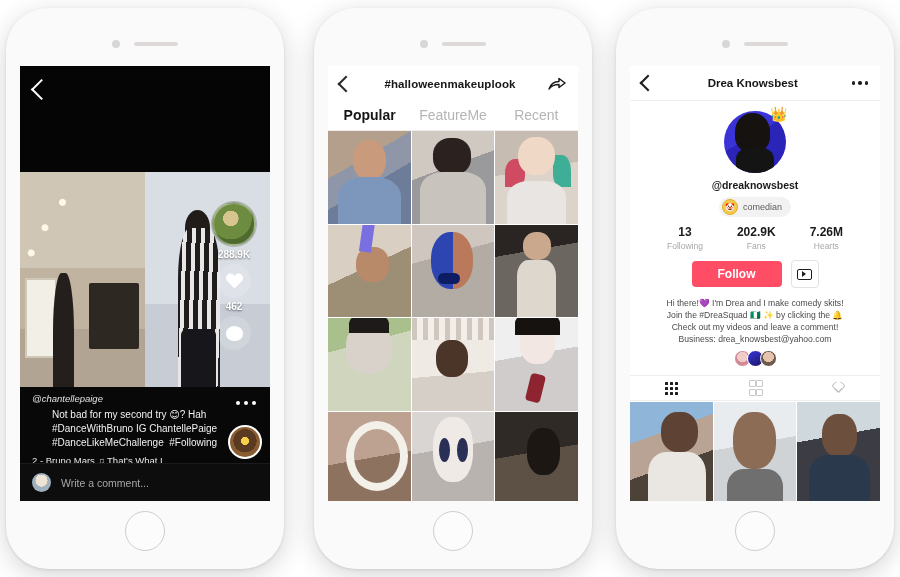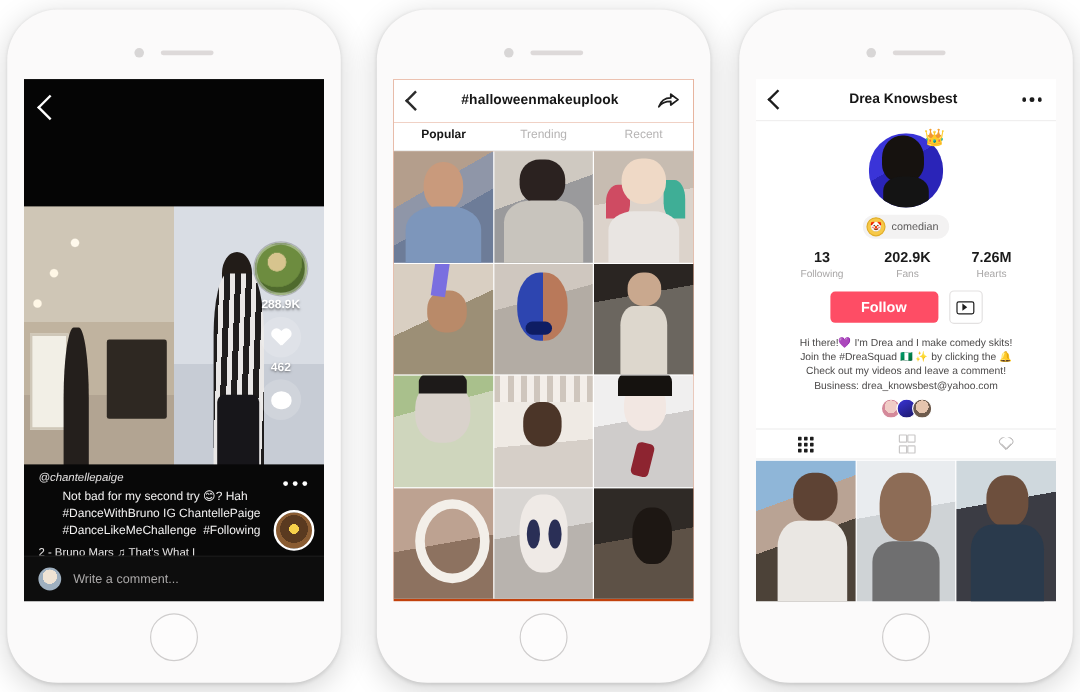--- a/index.html
+++ b/index.html
@@ -131,21 +131,21 @@
   }
   .combar .ph{font-size:10.5px;color:#a9a7a7;}
 
   
   .hdr{height:36px;display:flex;align-items:center;padding:0 12px;position:relative;background:#fff;}
   .hdr .bk{width:10px;height:10px;border-left:2px solid #2b2b2b;border-bottom:2px solid #2b2b2b;transform:rotate(45deg);}
   .hdr .ttl{flex:1;text-align:center;font-size:11.5px;font-weight:700;color:#161616;letter-spacing:.1px;}
   .share{width:18px;height:14px;position:relative;}
   .share svg{display:block;}
   .tabs{display:flex;background:#fff;border-bottom:1px solid #ededed;}
-  .tab{flex:1;text-align:center;font-size:10px;padding:5px 0 7px;color:#b6b4b4;}
+  .tab{flex:1;text-align:center;font-size:14px;padding:5px 0 7px;color:#b6b4b4;}
   .tab.on{color:#161616;font-weight:700;}
   .grid{display:grid;grid-template-columns:repeat(3,1fr);gap:1px;background:#fff;}
   .cell{aspect-ratio:1/1.12;overflow:hidden;position:relative;}
 
   .f1{background:linear-gradient(150deg,#b49e8c 0 34%,#8f96a8 34% 56%,#6d7c98 56% 100%);}
   .f1 .fc{position:absolute;left:30%;top:10%;width:40%;height:44%;border-radius:48%;background:#c99a7c;}
   .f1 .bd{position:absolute;left:12%;top:50%;width:76%;height:52%;background:#7d96bb;border-radius:40% 40% 0 0;}
   .f2{background:linear-gradient(160deg,#cfc9c1 0 40%,#9a9a9c 40% 100%);}
   .f2 .fc{position:absolute;left:26%;top:8%;width:46%;height:40%;border-radius:44%;background:#2b2220;}
   .f2 .bd{position:absolute;left:10%;top:44%;width:80%;height:58%;background:#c8c4bd;border-radius:34% 34% 0 0;}
@@ -335,21 +335,21 @@
         <span class="ttl">#halloweenmakeuplook</span>
         <span class="share">
           <svg width="18" height="14" viewBox="0 0 18 14">
               <path d="M1 12c2-6 6-7.5 10-7.5V1.5L17 6l-6 4.5V7.5C7.5 7.5 3.5 8.5 1 12z" fill="none" stroke="#1d1d1d" stroke-width="1.5" stroke-linejoin="round"></path>
             </svg>
         </span>
       </div>
 
       <div class="tabs">
         <div class="tab on">Popular</div>
-        <div class="tab">Trending</div>
+        <div class="tab">FeatureMe</div>
         <div class="tab">Recent</div>
       </div>
 
       <div class="grid">
         <div class="cell f1">
             <span class="fc"></span>
             <span class="bd"></span>
           </div>
         <div class="cell f2">
             <span class="fc"></span>
@@ -422,20 +422,21 @@
 
       <div class="pro">
         <div class="pavwrap">
           <div class="pav">
             <span class="hair"></span>
               <span class="body"></span>
           </div>
           <span class="crown">👑</span>
         </div>
 
+        <div class="phandle">@dreaknowsbest</div>
 
         <div class="badge">
           <span class="bi">🤡</span>
           <span class="bl">comedian</span>
         </div>
 
         <div class="stats">
           <div class="st">
             <div class="n">13</div>
             <div class="l">Following</div>

